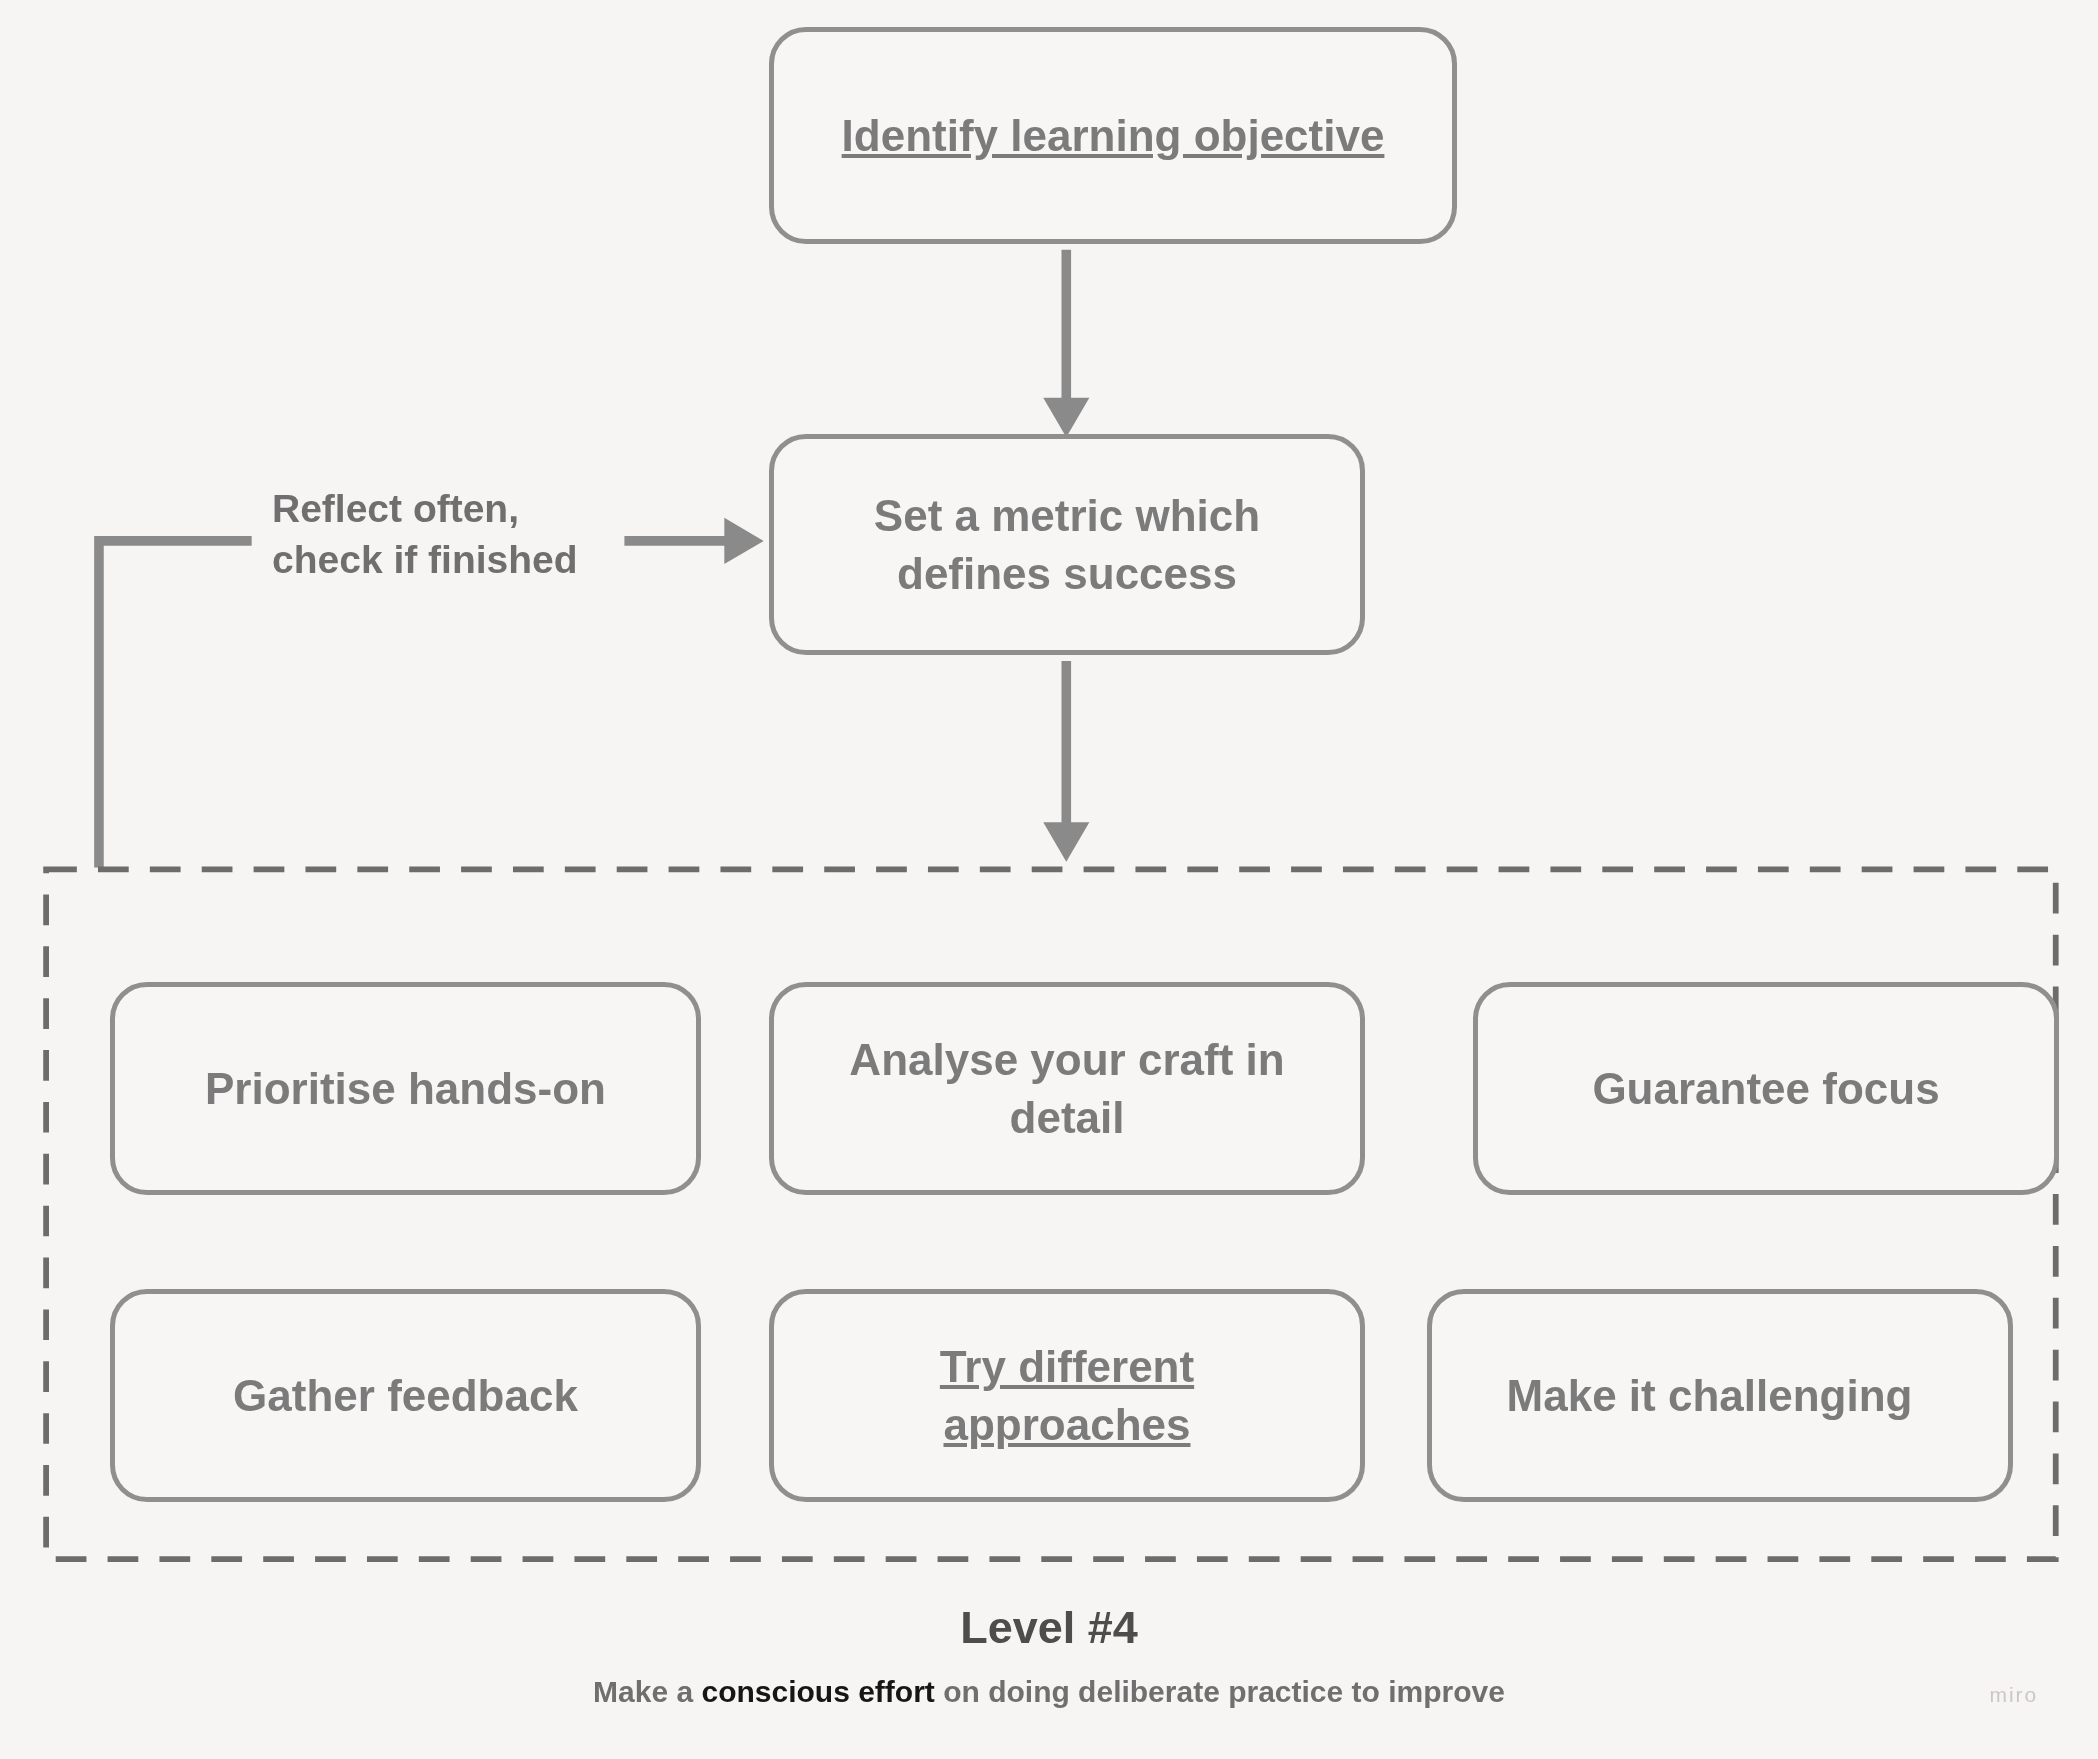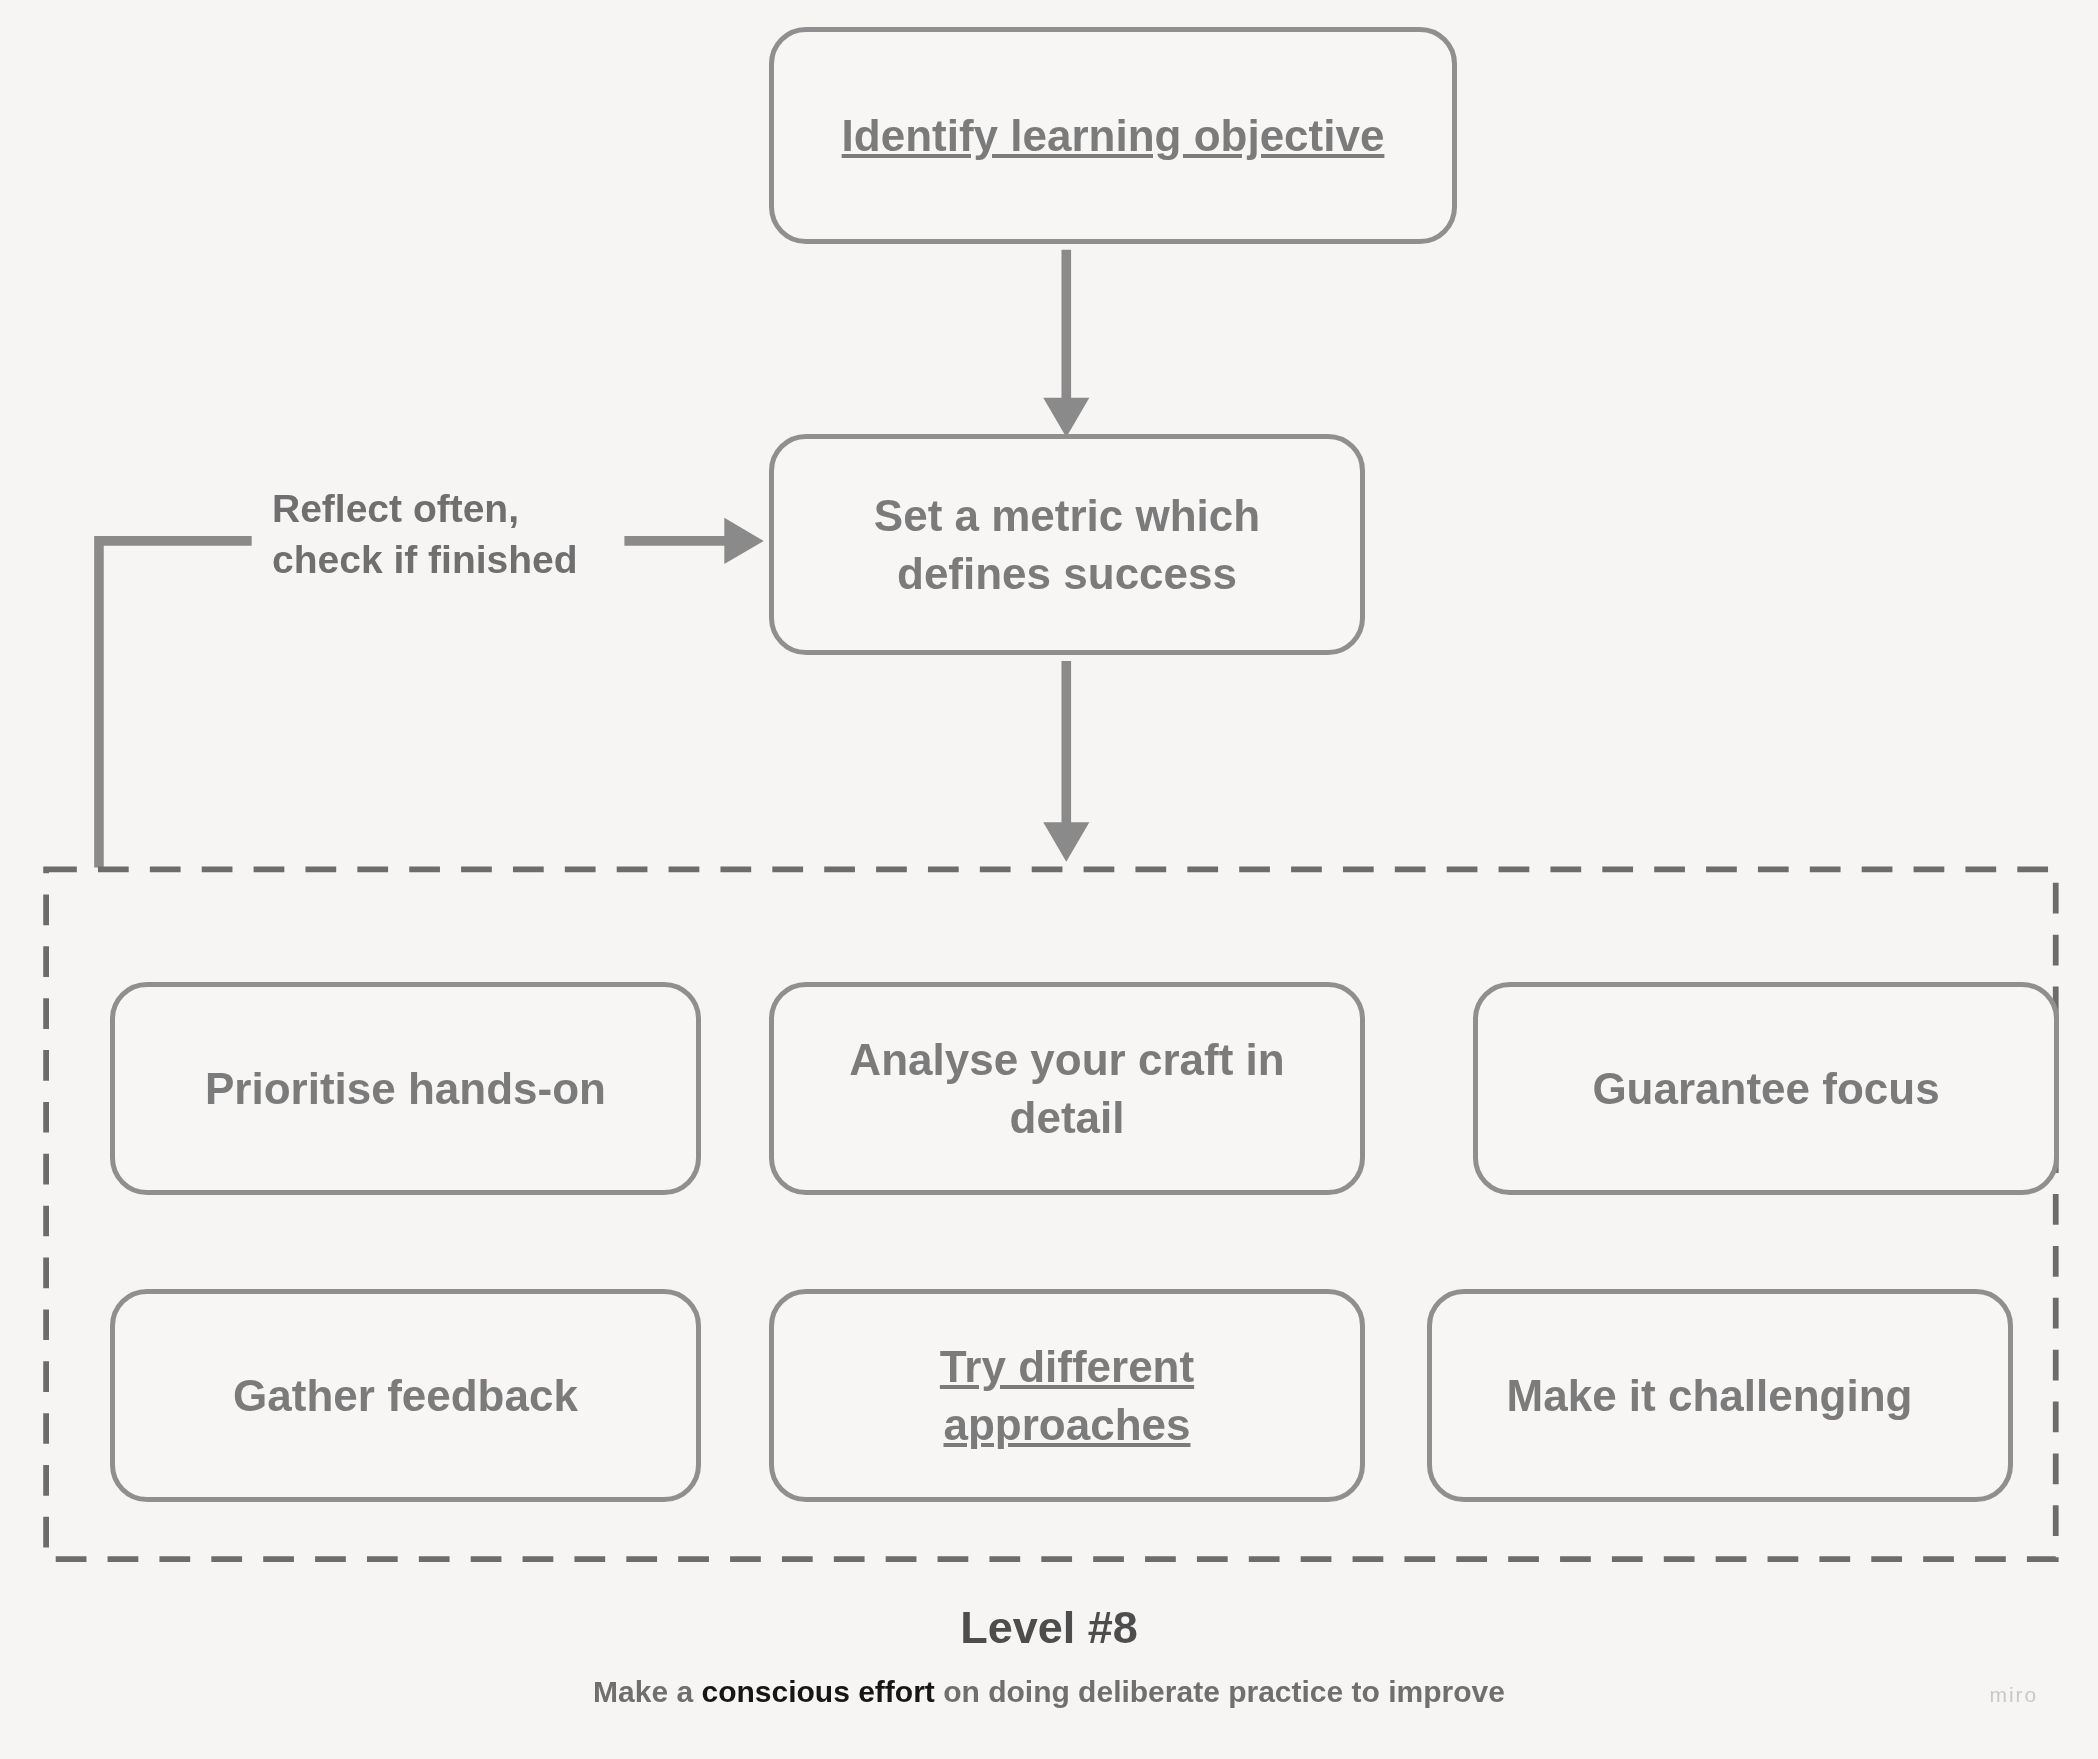--- a/index.html
+++ b/index.html
@@ -149,21 +149,21 @@
   <div class="node node-box-3">
     <span>Gather feedback</span>
   </div>
   <div class="node node-box-4">
     <span>Try different approaches</span>
   </div>
   <div class="node node-box-5">
     <span>Make it challenging</span>
   </div>
 
-  <div class="caption-level">Level #8</div>
+  <div class="caption-level">Level #4</div>
   <div class="caption-line">
     <span>Make a </span><span class="caption-strong">conscious effort</span><span> on doing deliberate practice to improve</span>
   </div>
 
   <div class="watermark">miro</div>
 
 </div>
 
 
 </body></html>

